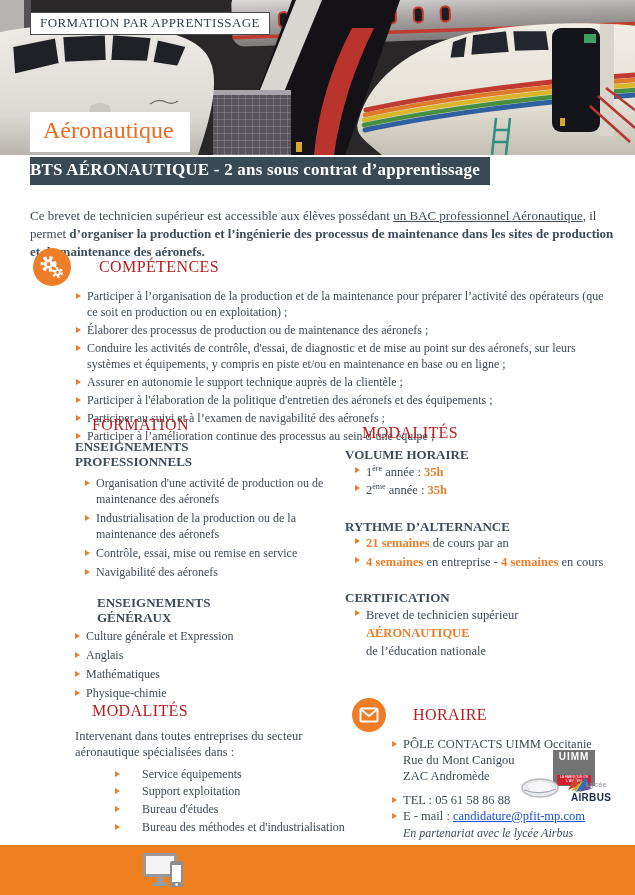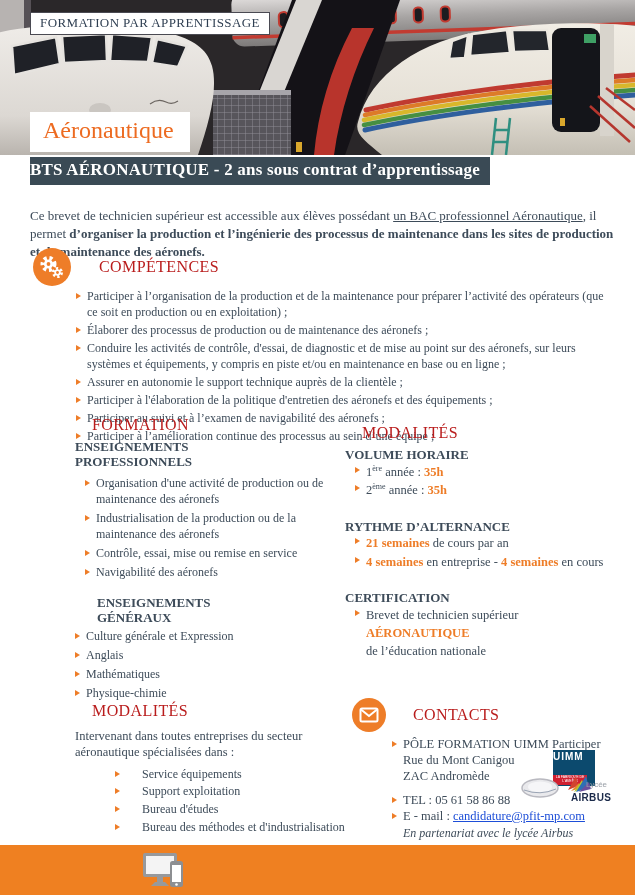--- a/index.html
+++ b/index.html
@@ -54,22 +54,22 @@
   
   .con-header{display:flex;align-items:center;gap:10px;}
   .circle-icon.small{width:34px;height:34px;}
   .con-lines{margin:4px 0 0 40px;font-size:12.5px;line-height:1.28;}
   .con-line{display:flex;align-items:flex-start;}
   .con-line .tri{margin-top:5px;}
   .con-line.plain{padding-left:11px;}
   .con-gap{height:8px;}
   .email-link{color:#1d4ed8;text-decoration:underline;}
   .partnership{font-style:italic;font-size:12px;margin:2px 0 0 51px;}
-  .logo-uimm{position:absolute;left:201px;top:52px;width:42px;height:36px;background:#0c4a6e;
-             display:flex;flex-direction:column;align-items:flex-start;justify-content:center;gap:13px;}
+  .logo-uimm{position:absolute;left:201px;top:52px;width:42px;height:36px;background:#737373;
+             display:flex;flex-direction:column;align-items:center;justify-content:center;gap:13px;}
   .logo-uimm .t{color:#ffffff;font-family:"Liberation Sans",sans-serif;font-weight:bold;
                 font-size:10px;letter-spacing:1px;}
   .logo-uimm .band{background:#d01f2f;color:#ffffff;font-family:"Liberation Sans",sans-serif;
                    font-size:3.5px;line-height:1.1;padding:1px 2px;text-align:center;width:30px;}
   .logo-ellipse{position:absolute;left:168px;top:78px;width:40px;height:24px;}
   .logo-airbus{position:absolute;left:210px;top:76px;width:52px;height:34px;
                font-family:"Liberation Sans",sans-serif;}
   .logo-airbus .lycee{position:absolute;left:24px;top:6px;color:#9aa0a8;font-size:8px;}
   .logo-airbus .airbus{position:absolute;left:9px;top:18px;color:#1b2a4a;font-weight:bold;
                        font-size:10px;letter-spacing:.3px;}
@@ -325,26 +325,26 @@
   </div>
 
   <div class="contacts">
     <div class="con-header">
       <span class="circle-icon small">
         <svg width="20" height="16" viewBox="0 0 20 16">
           <rect x="1.5" y="1.5" width="17" height="13" rx="1.5" fill="none" stroke="#ffffff" stroke-width="2"></rect>
           <path d="M2,2.5 L10,9 L18,2.5" fill="none" stroke="#ffffff" stroke-width="2"></path>
         </svg>
       </span>
-      <span class="sec-head">CONTACTS</span>
+      <span class="sec-head">HORAIRE</span>
     </div>
     <div class="con-lines">
       <div class="con-line">
           <span class="tri"></span>
-          <span>PÔLE FORMATION UIMM Participer</span>
+          <span>PÔLE CONTACTS UIMM Occitanie</span>
         </div>
       <div class="con-line plain">
           <span>Rue du Mont Canigou</span>
         </div>
       <div class="con-line plain">
           <span>ZAC Andromède</span>
         </div>
       <div class="con-gap"></div>
       <div class="con-line">
           <span class="tri"></span>

